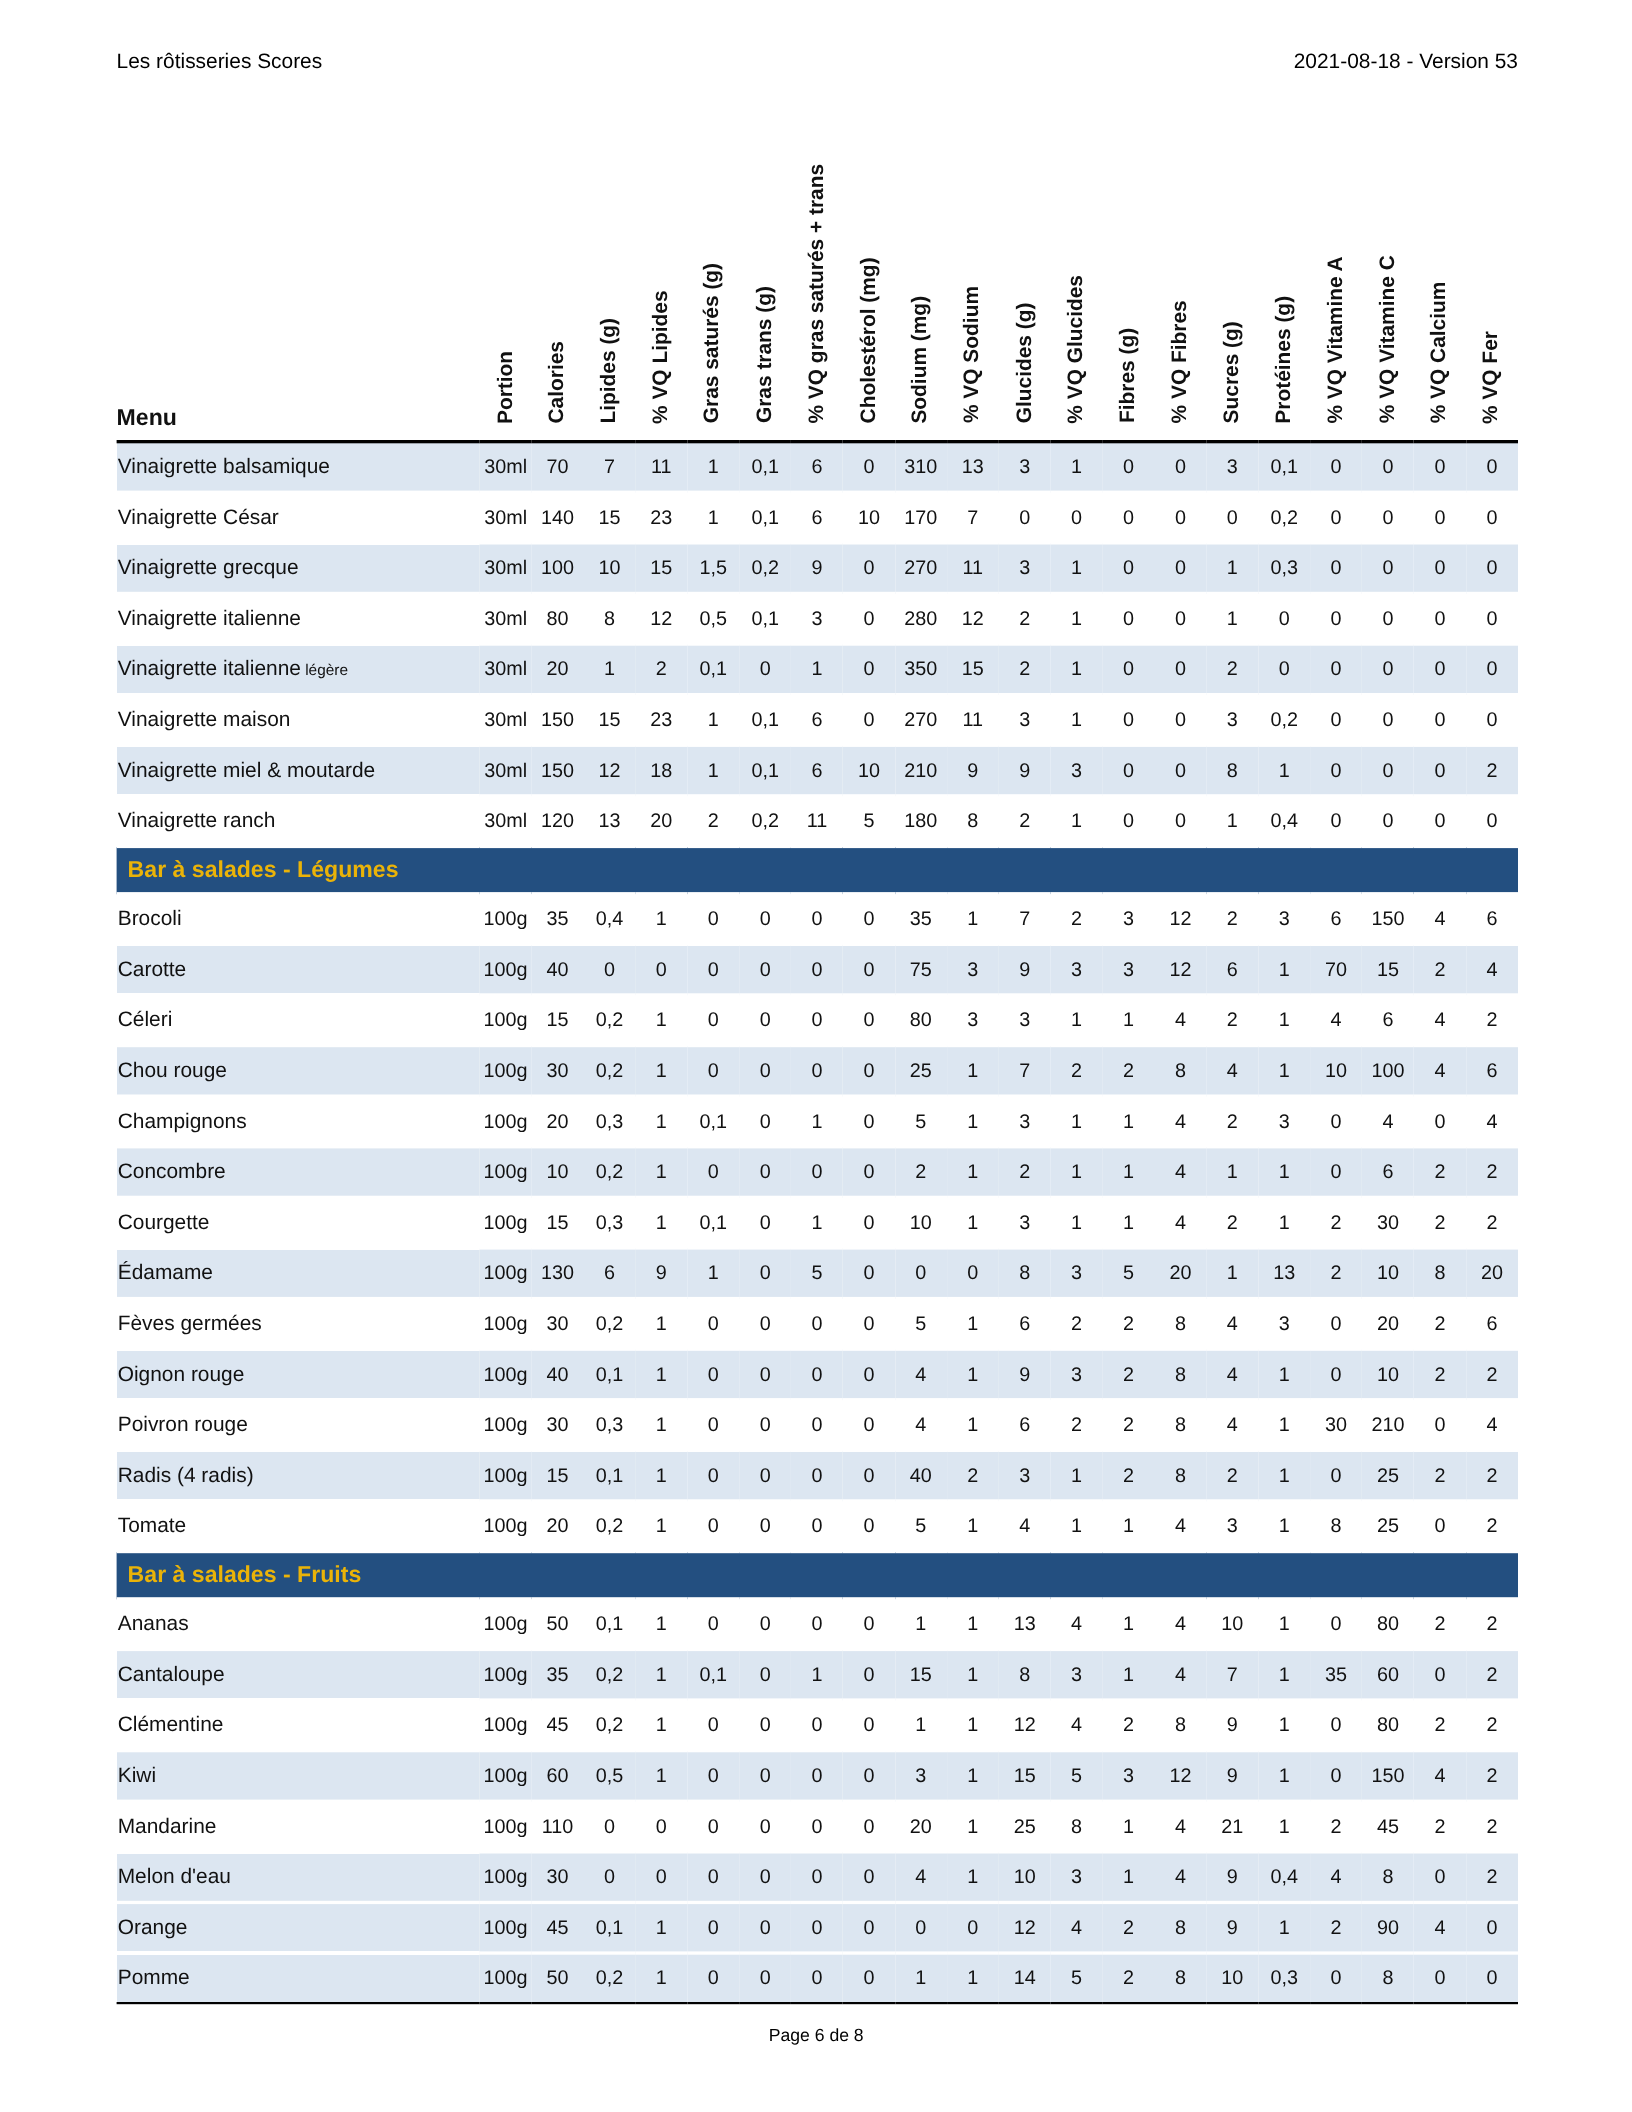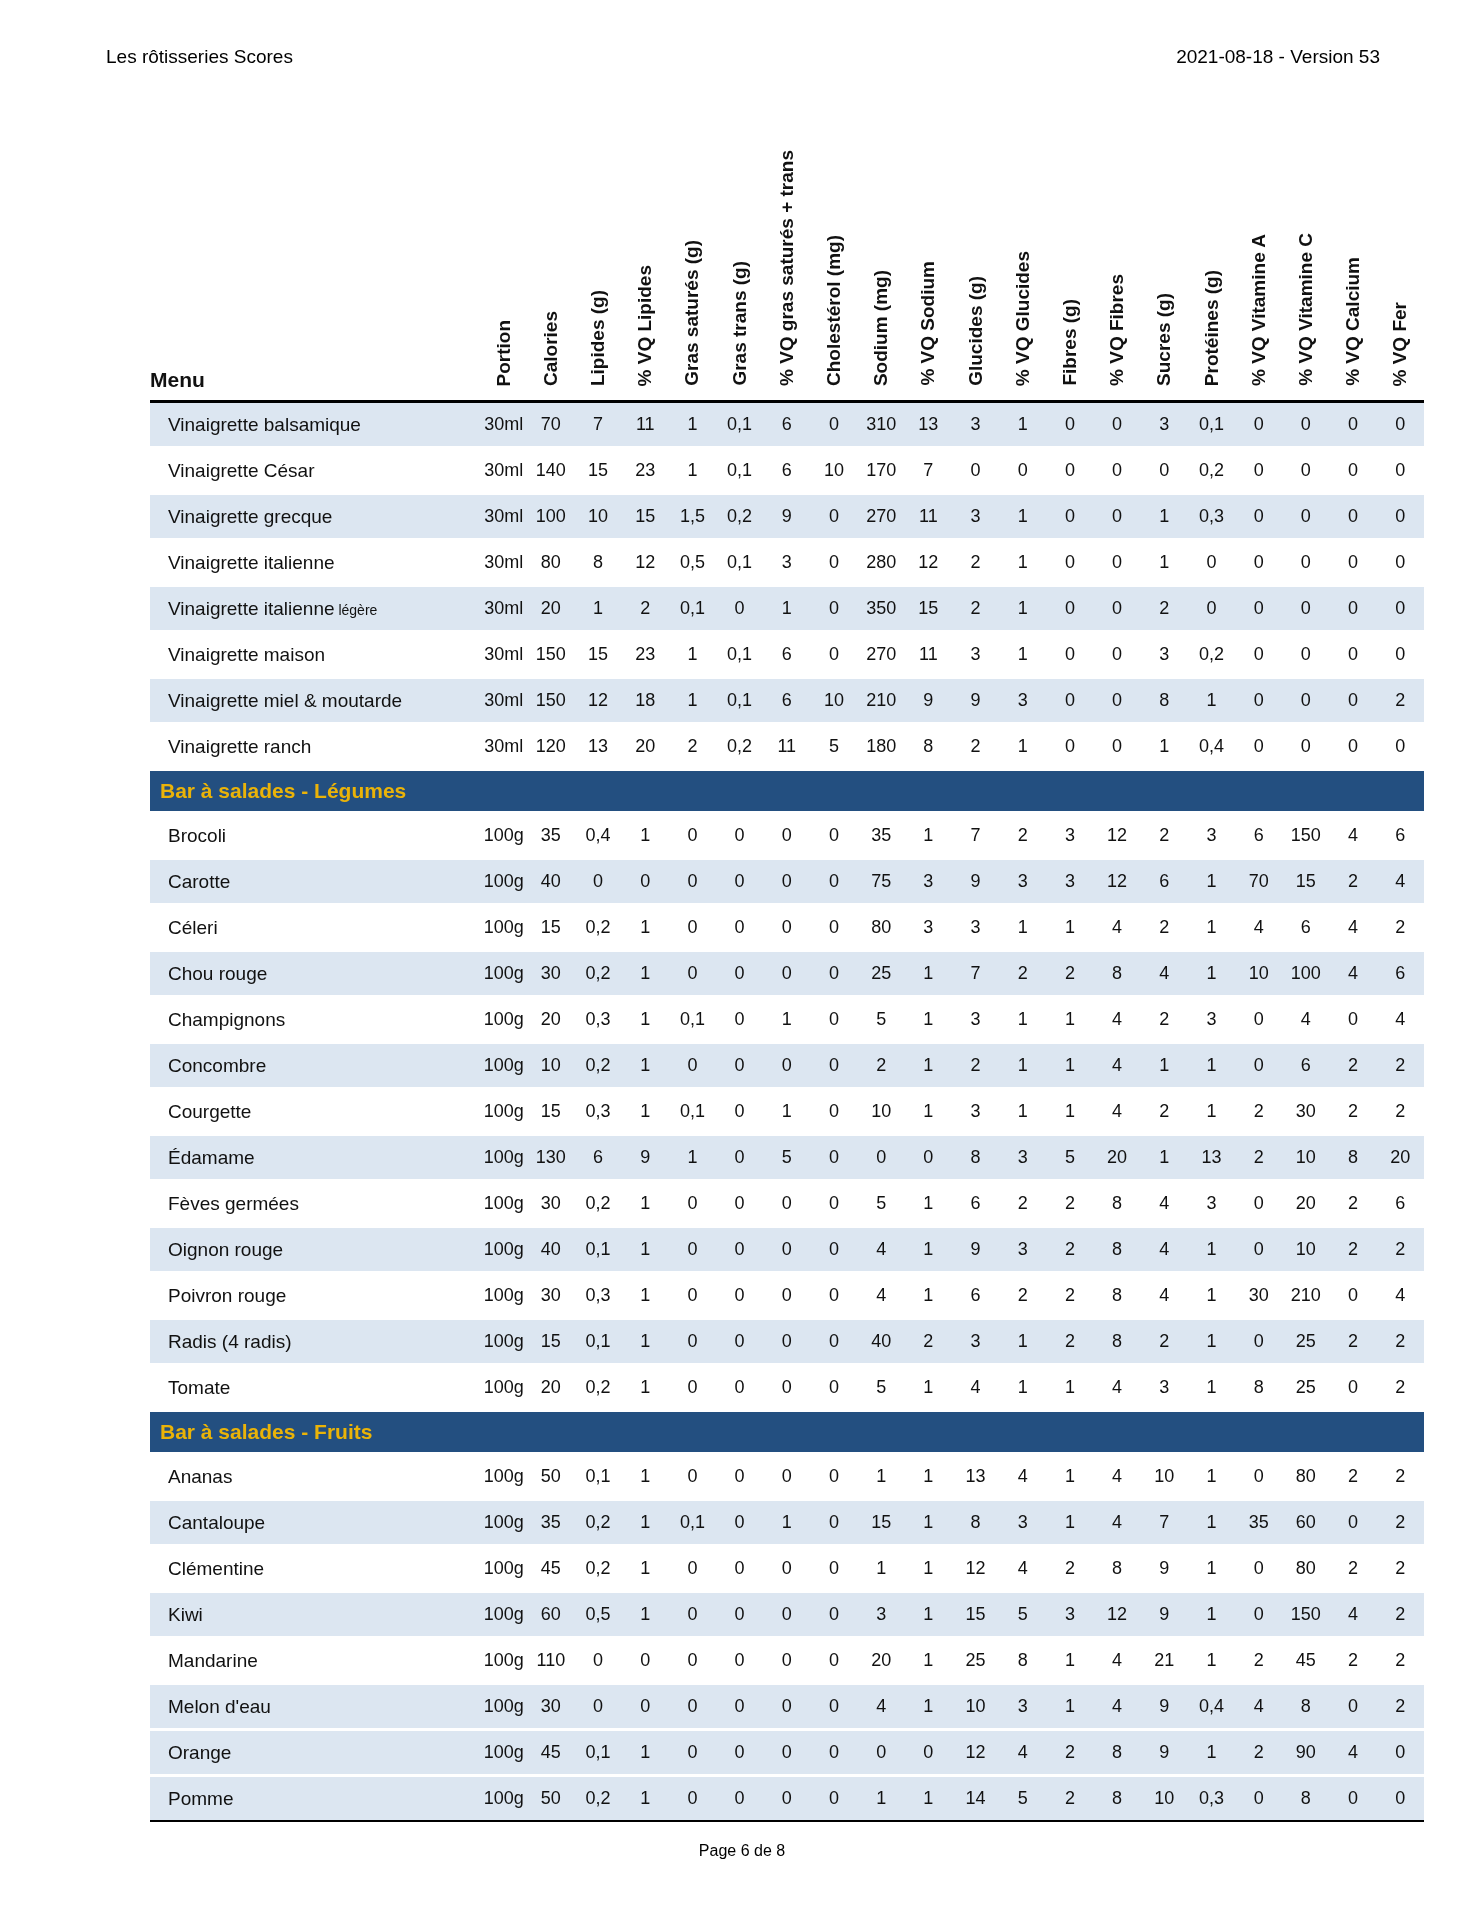--- a/index.html
+++ b/index.html
@@ -9,42 +9,42 @@
     font-family:"Liberation Sans", sans-serif;
     --navy:#234f80; --shade:#dce6f1;
   }
   .page-header {
     position:absolute; top:46px; left:106px; width:1274px;
     display:flex; justify-content:space-between;
     font-size:19px; color:#000;gap:40px;
   }
   .doc-table {
     position:absolute; top:132px; left:106px; width:1274px;
-    border-collapse:collapse; table-layout:fixed;margin-left:44px;
+    border-collapse:collapse; table-layout:fixed;
   }
   thead th {
     height:258px; vertical-align:bottom; text-align:center;
     border-bottom:3px solid #000; padding:0 0 10px 0;
     font-weight:bold;
   }
   thead th.menu-th {
     text-align:left; vertical-align:bottom;
     font-size:21px; padding:0 0 8px 0;
   }
   .rot {
     display:inline-block;
     writing-mode:vertical-rl; transform:rotate(180deg);
     white-space:nowrap; font-size:19px; font-weight:bold; line-height:1.05;
   }
   tbody td {
     height:43px; padding:0; font-size:18px; text-align:center;
     border-bottom:3px solid #fff; background:#fff;
   }
   tbody td.name {
-    text-align:left; font-size:19px; padding-left:18px;
+    text-align:left; font-size:19px; padding-left:1px;
     overflow:hidden; white-space:nowrap;
   }
   tbody tr.shaded td { background:var(--shade); }
   tbody tr.section-row td {
     background:var(--navy); color:#eab308; font-weight:bold;
     font-size:21px; text-align:left; padding-left:10px; height:40px;
   }
   tbody tr.last-row td { border-bottom:2px solid #000; }
   .suffix { font-size:14px; }
   .page-footer {

